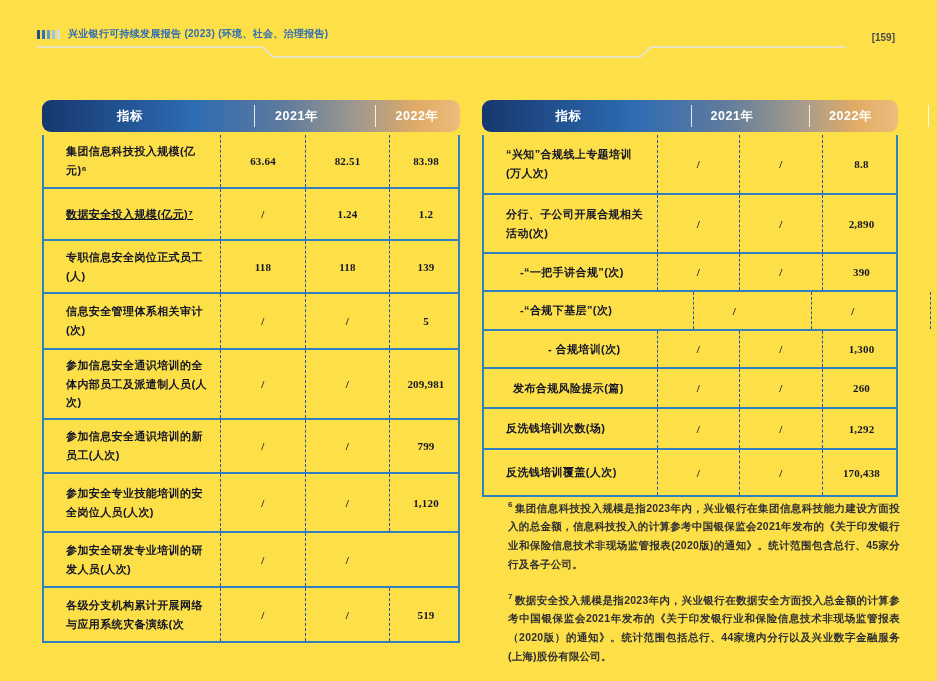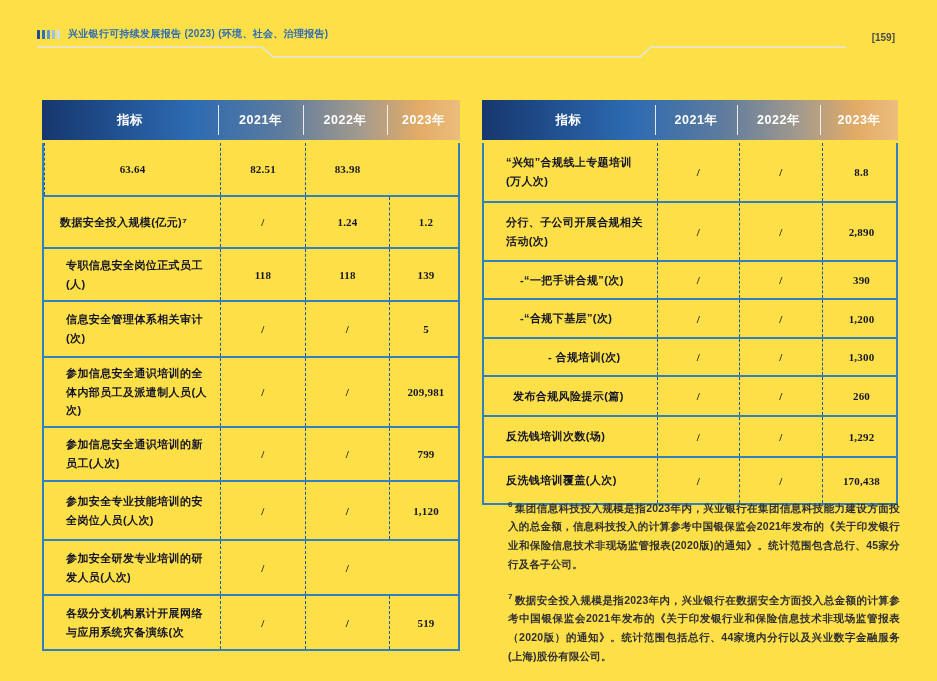--- a/index.html
+++ b/index.html
@@ -11,22 +11,22 @@
   .bars{display:flex;gap:2px;margin-right:8px;align-items:center;}
   .bars span{width:3px;height:9px;display:block;border-radius:0.5px;}
   .report-title{font-size:10px;font-weight:bold;color:#2e6db4;letter-spacing:.3px;}
   .page-num{position:absolute;right:42px;top:32px;font-size:10px;color:#4a4a4a;font-weight:bold;}
   .tabline{position:absolute;left:0;top:0;pointer-events:none;}
 
   
   .dtable{position:absolute;}
   #table-0{left:42px;top:100px;width:418px;}
   #table-1{left:482px;top:100px;width:416px;}
-  .thead{display:grid;height:40px;border-radius:0;color:#fff;font-weight:bold;font-size:12.5px;
-         background:linear-gradient(90deg,#16376e 0%,#2d6bb2 36%,#5f7b9d 58%,#a29a8d 76%,#e2ab66 90%,#ecbd7c 100%);}
+  .thead{display:grid;height:32px;border-radius:9px;color:#fff;font-weight:bold;font-size:12.5px;
+         background:linear-gradient(90deg,#16376e 0%,#2d6bb2 36%,#5f7b9d 58%,#a29a8d 76%,#e2ab66 90%,#ecbd7c 100%);gap:36px;}
   .th{position:relative;height:100%;display:flex;align-items:center;justify-content:center;letter-spacing:.5px;}
   .thsep::before{content:"";position:absolute;left:0;top:5px;bottom:5px;width:1px;background:rgba(255,255,255,.85);}
   .tbody{margin-top:3px;border-left:2px solid #2f7fc1;border-right:2px solid #2f7fc1;border-bottom:2px solid #2f7fc1;}
   .trow{display:grid;border-bottom:2px solid #2f7fc1;}
   .trow:last-child{border-bottom:none;}
   .tlabel{display:flex;align-items:center;font-size:11px;font-weight:bold;color:#141428;
           padding-top:6px;padding-bottom:6px;padding-right:10px;line-height:1.7;letter-spacing:.4px;}
   .tval{display:flex;align-items:center;justify-content:center;font-size:11px;font-weight:bold;
         color:#141428;border-left:1.5px dashed #2456a3;letter-spacing:.2px;font-family:Liberation Serif, serif;}
 
@@ -59,26 +59,27 @@
 
   <div class="dtable" id="table-0">
     <div class="thead" style="grid-template-columns: 176px 85px 84px 73px;">
         <div class="th">指标</div>
         <div class="th thsep">2021年</div>
         <div class="th thsep">2022年</div>
         <div class="th thsep">2023年</div>
       </div>
     <div class="tbody">
         <div class="trow" style="grid-template-columns: 176px 85px 84px 73px; min-height: 52px;">
+          <div class="tlabel" style="padding-left: 22px;">集团信息科技投入规模(亿元)⁶</div>
           <div class="tval">63.64</div>
           <div class="tval">82.51</div>
           <div class="tval">83.98</div>
         </div>
         <div class="trow" style="grid-template-columns: 176px 85px 84px 73px; min-height: 50px;">
-          <div class="tlabel" style="padding-left: 16px;">数据安全投入规模(亿元)⁷</div>
+          <div class="tlabel" style="padding-left: 22px; text-decoration: underline;">数据安全投入规模(亿元)⁷</div>
           <div class="tval">/</div>
           <div class="tval">1.24</div>
           <div class="tval">1.2</div>
         </div>
         <div class="trow" style="grid-template-columns: 176px 85px 84px 73px; min-height: 51px;">
           <div class="tlabel" style="padding-left: 22px;">专职信息安全岗位正式员工(人)</div>
           <div class="tval">118</div>
           <div class="tval">118</div>
           <div class="tval">139</div>
         </div>
@@ -139,21 +140,21 @@
           <div class="tval">/</div>
           <div class="tval">/</div>
           <div class="tval">2,890</div>
         </div>
         <div class="trow" style="grid-template-columns: 173px 82px 83px 78px; min-height: 36px;">
           <div class="tlabel" style="padding-left: 36px;">-“一把手讲合规”(次)</div>
           <div class="tval">/</div>
           <div class="tval">/</div>
           <div class="tval">390</div>
         </div>
-        <div class="trow" style="grid-template-columns: 173px 82px 83px 78px; min-height: 37px;">
+        <div class="trow" style="grid-template-columns: 173px 82px 83px 78px; min-height: 37px; gap: 36px;">
           <div class="tlabel" style="padding-left: 36px;">-“合规下基层”(次)</div>
           <div class="tval">/</div>
           <div class="tval">/</div>
           <div class="tval">1,200</div>
         </div>
         <div class="trow" style="grid-template-columns: 173px 82px 83px 78px; min-height: 36px;">
           <div class="tlabel" style="padding-left: 64px;">- 合规培训(次)</div>
           <div class="tval">/</div>
           <div class="tval">/</div>
           <div class="tval">1,300</div>

